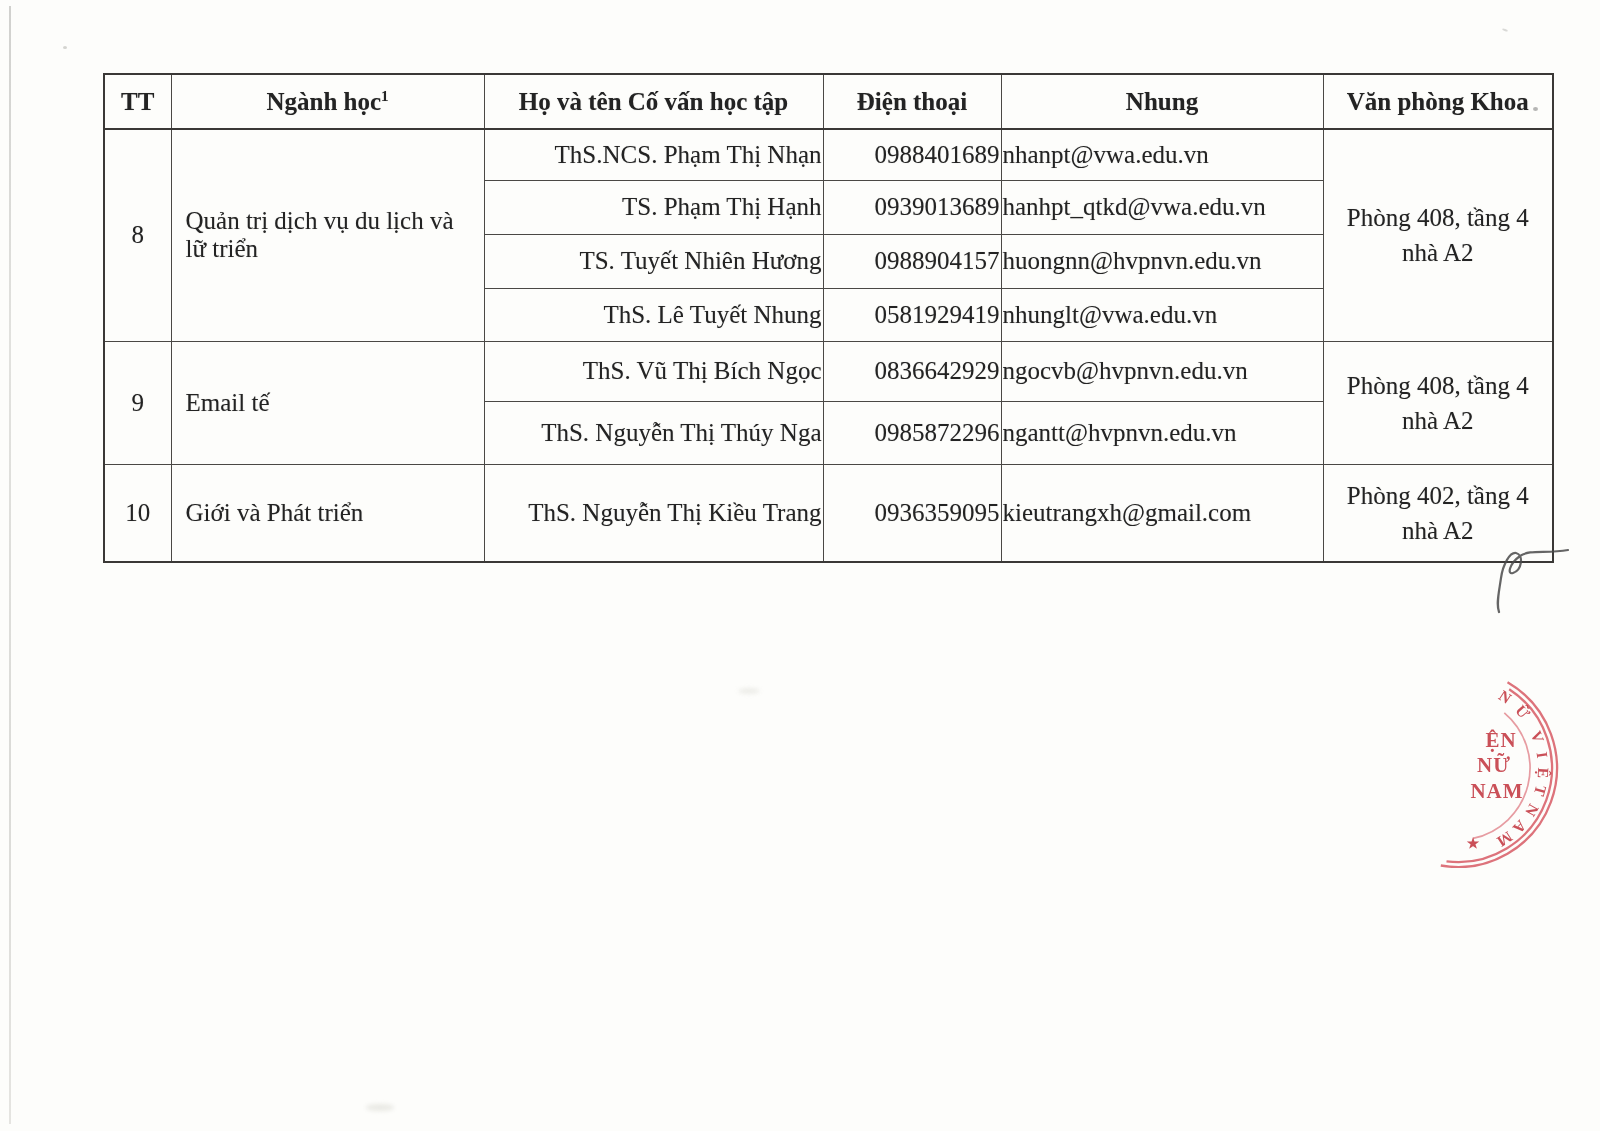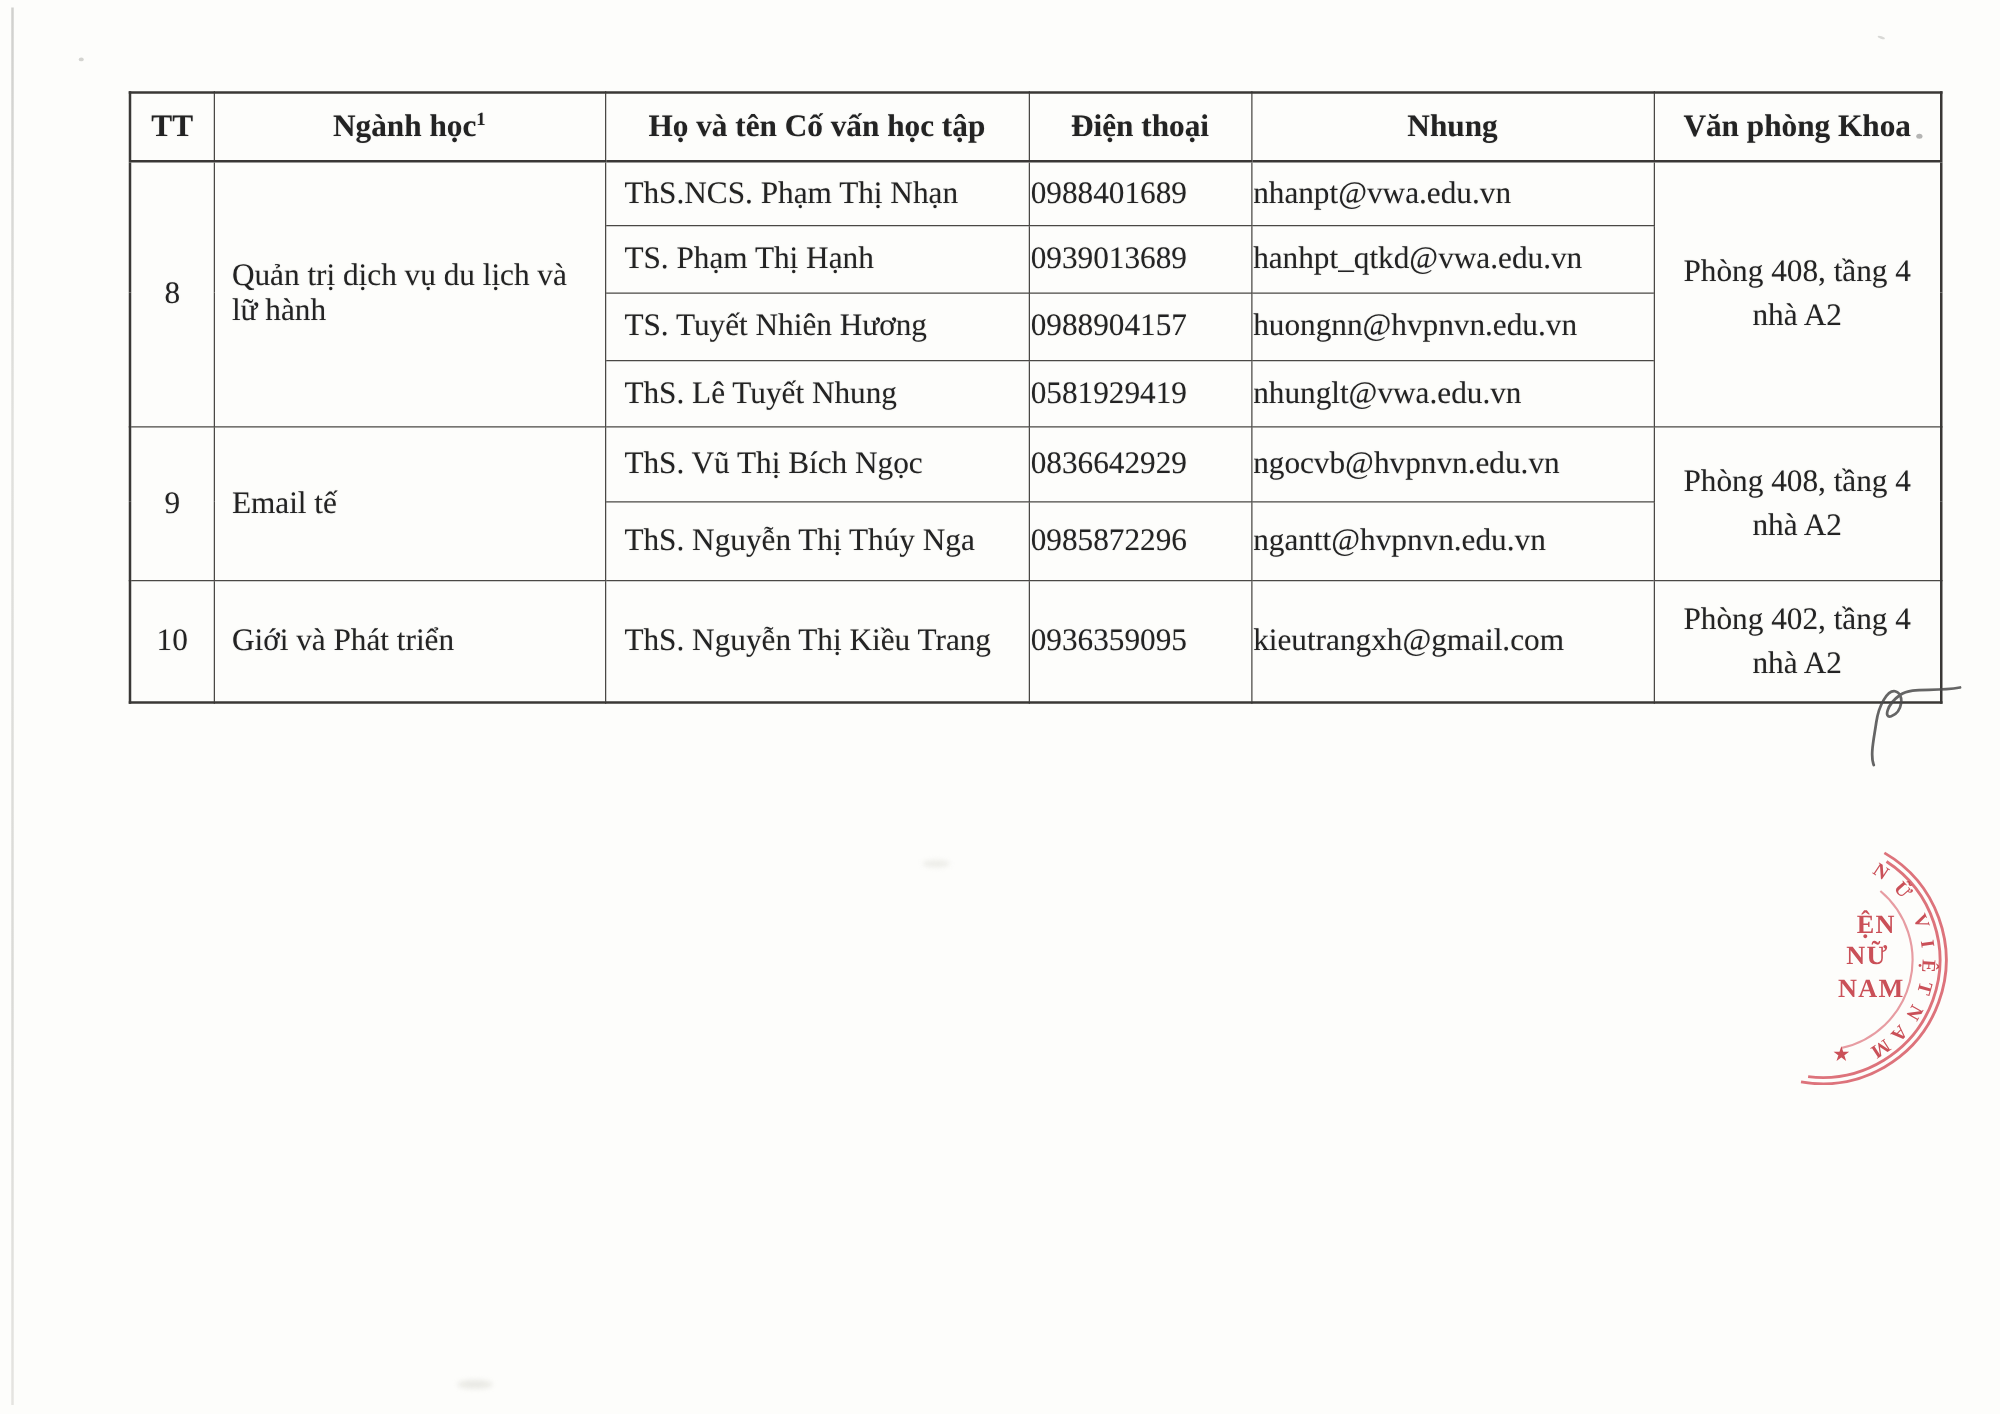--- a/index.html
+++ b/index.html
@@ -43,22 +43,22 @@
     overflow:hidden;
   }
   table.advisors th{
     font-weight:bold;
     text-align:center;
     border-bottom:2.4px solid #3a3836;
   }
   th sup{font-size:60%;line-height:0;}
   td.tt{text-align:center;}
   td.major{text-align:left;padding:0 12px 0 14px;}
-  td.name{text-align:left;padding-left:15px;}
-  td.phone{text-align:left;}
+  td.name{text-align:right;padding-left:15px;}
+  td.phone{text-align:right;}
   td.email{text-align:left;}
   td.office{text-align:center;line-height:1.4;padding:0 8px;}
 
   
   .stamp{position:absolute;left:1380px;top:648px;width:220px;height:220px;}
   .stamp svg{display:block;}
 
   
   .signature{position:absolute;left:1450px;top:528px;width:130px;height:100px;}
 </style>
@@ -90,21 +90,21 @@
         <th>Họ và tên Cố vấn học tập</th>
         <th>Điện thoại</th>
         <th>Nhung</th>
         <th>Văn phòng Khoa</th>
       </tr>
     </thead>
     <tbody>
 
       <tr style="height:51px">
         <td class="tt" rowspan="4">8</td>
-        <td class="major" rowspan="4">Quản trị dịch vụ du lịch và lữ hành</td>
+        <td class="major" rowspan="4">Quản trị dịch vụ du lịch và lữ triển</td>
         <td class="name">ThS.NCS. Phạm Thị Nhạn</td>
         <td class="phone">0988401689</td>
         <td class="email">nhanpt@vwa.edu.vn</td>
         <td class="office" rowspan="4">
           <div>Phòng 408, tầng 4</div>
           <div>nhà A2</div>
         </td>
       </tr>
       <tr style="height:54px">
         <td class="name">TS. Phạm Thị Hạnh</td>

